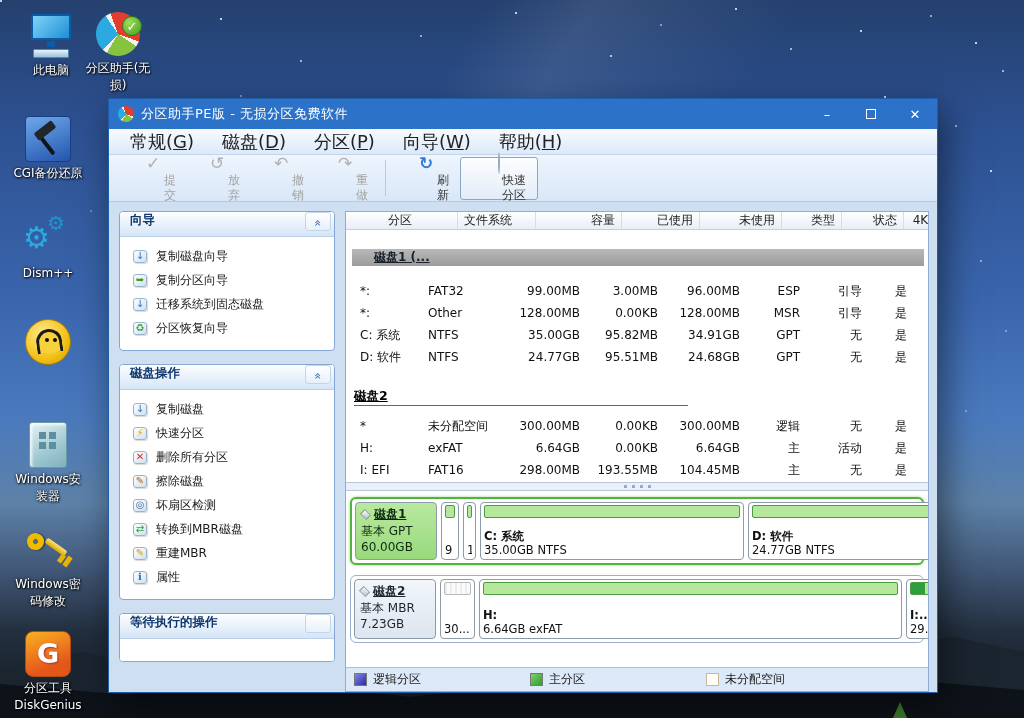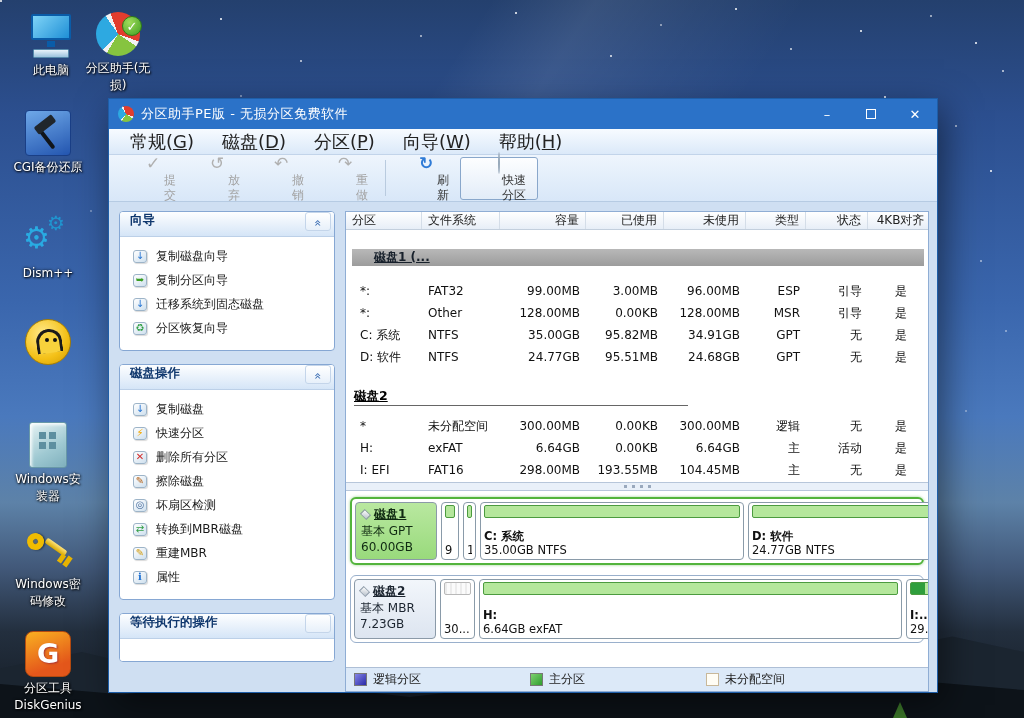--- a/index.html
+++ b/index.html
@@ -115,21 +115,21 @@
   .sitem { height:24px; display:flex; align-items:center; gap:9px; padding-left:13px; color:#1a1a1a; font-size:12px; }
   .sico { width:14px; height:13px; border:1px solid #9db4c8; border-radius:3px; background:linear-gradient(145deg,#ffffff,#cfe0ee);
     display:flex; align-items:center; justify-content:center; font-size:10px; line-height:10px; flex:0 0 auto;
     box-shadow:1px 1px 1px rgba(0,0,0,.15); }
   .pendbox { height:22px; background:#fff; }
 
   
   .rightpane { flex:1; background:#fff; border:1px solid #8fadd4; display:flex; flex-direction:column; overflow:hidden; }
   .ptable { flex:0 0 270px; overflow:hidden; }
   .trow, .thead { display:grid; grid-template-columns:76px 78px 86px 78px 82px 60px 62px 66px; }
-  .thead { height:18px; background:linear-gradient(#ffffff,#e7eef7); border-bottom:1px solid #c3cfdd; }
+  .thead { height:18px; background:linear-gradient(#ffffff,#e7eef7); border-bottom:1px solid #c3cfdd;padding-left:36px; }
   .thead .hc { font-size:12px; color:#222; line-height:17px; padding:0 6px; border-right:1px solid #d4dde8; white-space:nowrap; overflow:hidden; }
   .trow { height:22px; }
   .trow .tc { font-size:12px; color:#111; line-height:22px; padding:0 6px; white-space:nowrap; overflow:hidden; }
   .al { text-align:left; } .ar { text-align:right; } .ac { text-align:center; }
   .gbar { height:17px; margin:0 4px 0 6px; background:linear-gradient(#b8b8b8,#9c9c9c); color:#17202b;
     font-weight:bold; font-size:12px; line-height:17px; padding-left:22px; }
   .gbar span, .gplain span { text-decoration:underline; }
   .gplain { height:17px; margin-left:8px; color:#000; font-weight:bold; font-size:12.5px; line-height:17px; }
   .gline { height:1px; background:#666; margin:1px 240px 0 8px; }
   .sp20 { height:19px; } .sp16 { height:14px; } .sp10 { height:9px; }
@@ -181,21 +181,21 @@
       </div>
       <div class="dicon" style="left: 74px; top: 8px;">
         <div class="glyph">
           <span class="ic-pa">
             <span class="pie"></span>
             <span class="chk">✓</span>
           </span>
         </div>
         <div class="lbl">分区助手(无<br>损)</div>
       </div>
-      <div class="dicon" style="left: 4px; top: 107px;">
+      <div class="dicon" style="left: 4px; top: 113px;">
         <div class="glyph">
           <span class="ic-cgi">
             <span class="hs"></span>
             <span class="hh"></span>
           </span>
         </div>
         <div class="lbl">CGI备份还原</div>
       </div>
       <div class="dicon" style="left: 4px; top: 213px;">
         <div class="glyph">

